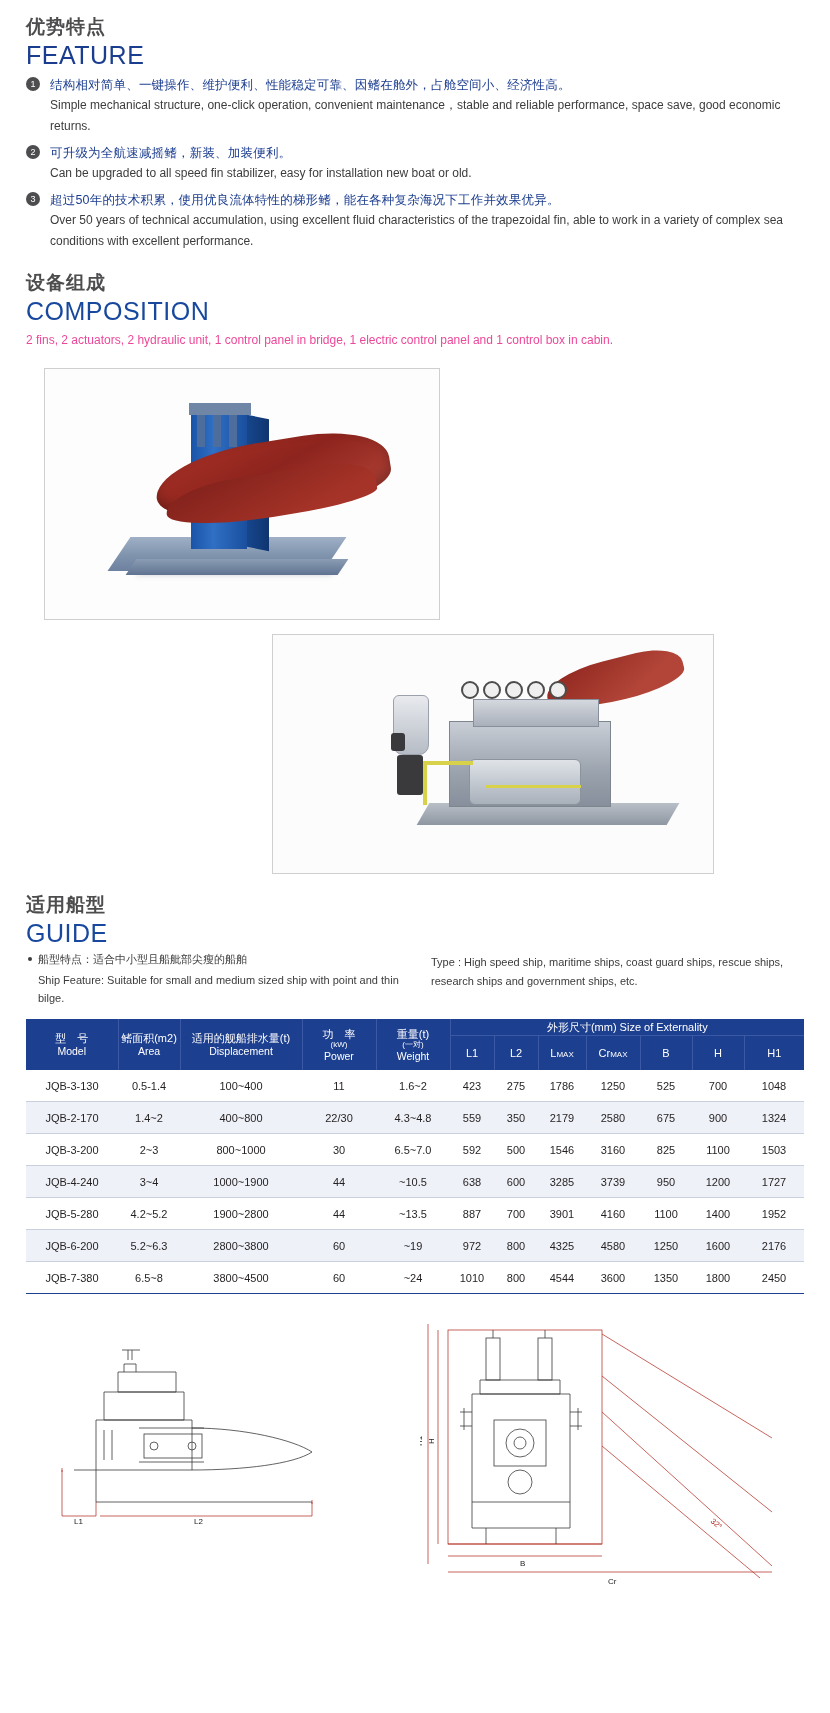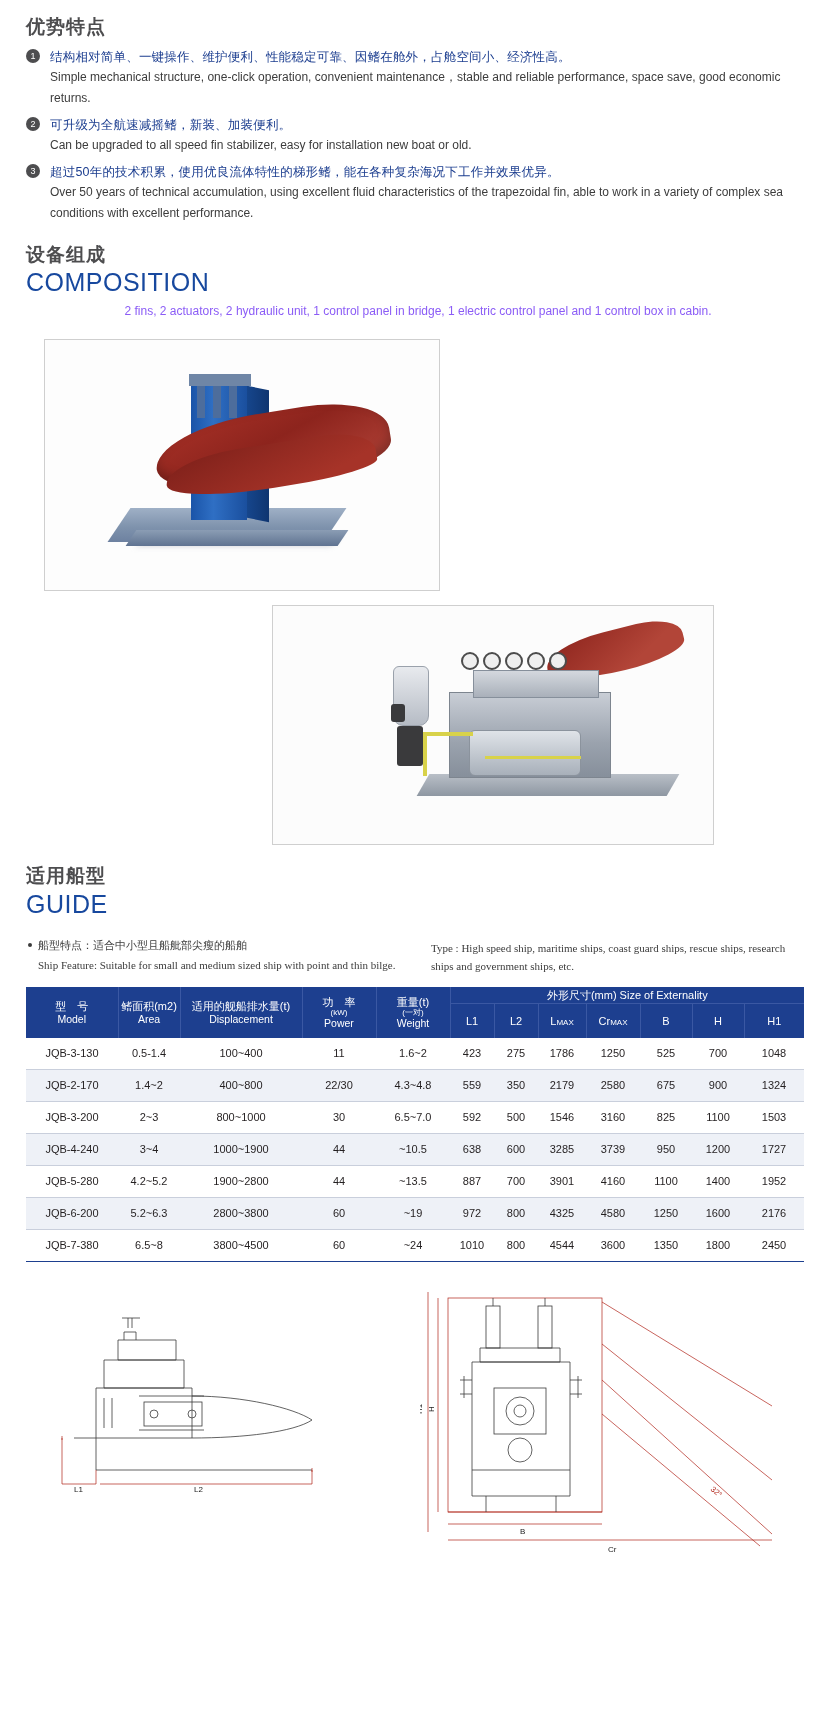--- a/index.html
+++ b/index.html
@@ -78,23 +78,22 @@
 
   
   #composition-section { margin-top: 18px; }
   .comp-cn {
     font-size: 12.5px;
     color: #3c3c3c;
     line-height: 1.7;
   }
   .comp-en {
     font-size: 12px;
-    color: #8b5cf6;
+    color: #ec4899;
     line-height: 1.7;
-    text-align: center;
   }
 
   
   .photo-frame {
     border: 1px solid #cfcfcf;
     background: #fff;
     box-sizing: border-box;
     position: relative;
     overflow: hidden;
   }
@@ -250,22 +249,21 @@
     position: absolute;
     background: #3a3a3c;
     border-radius: 3px;
   }
 
   
   #guide-section { margin-top: 18px; }
   .guide-cols {
     display: flex;
     gap: 2px;
-    margin-top: 18px;
-    font-family: Liberation Serif, serif;
+    margin-top: 4px;
   }
   .guide-col { width: 50%; }
   .guide-cn {
     font-size: 11px;
     color: #3c3c3c;
     line-height: 1.6;
     position: relative;
     padding-left: 12px;
   }
   .guide-cn:before {
@@ -336,20 +334,21 @@
 
   .legal { height: 18px; }
 </style>
 </head>
 <body>
 
 <div class="page">
 
   <section class="pad" id="feature-section">
     <h2 class="sec-cn">优势特点</h2>
+    <h1 class="sec-en">FEATURE</h1>
 
     <div class="item">
       <span class="bullet-num">1</span>
       <div class="cn-line">结构相对简单、一键操作、维护便利、性能稳定可靠、因鳍在舱外，占舱空间小、经济性高。</div>
       <div class="en-line">Simple mechanical structure, one-click operation, convenient maintenance，stable and reliable performance, space save, good economic returns.</div>
     </div>
 
     <div class="item">
       <span class="bullet-num">2</span>
       <div class="cn-line">可升级为全航速减摇鳍，新装、加装便利。</div>

